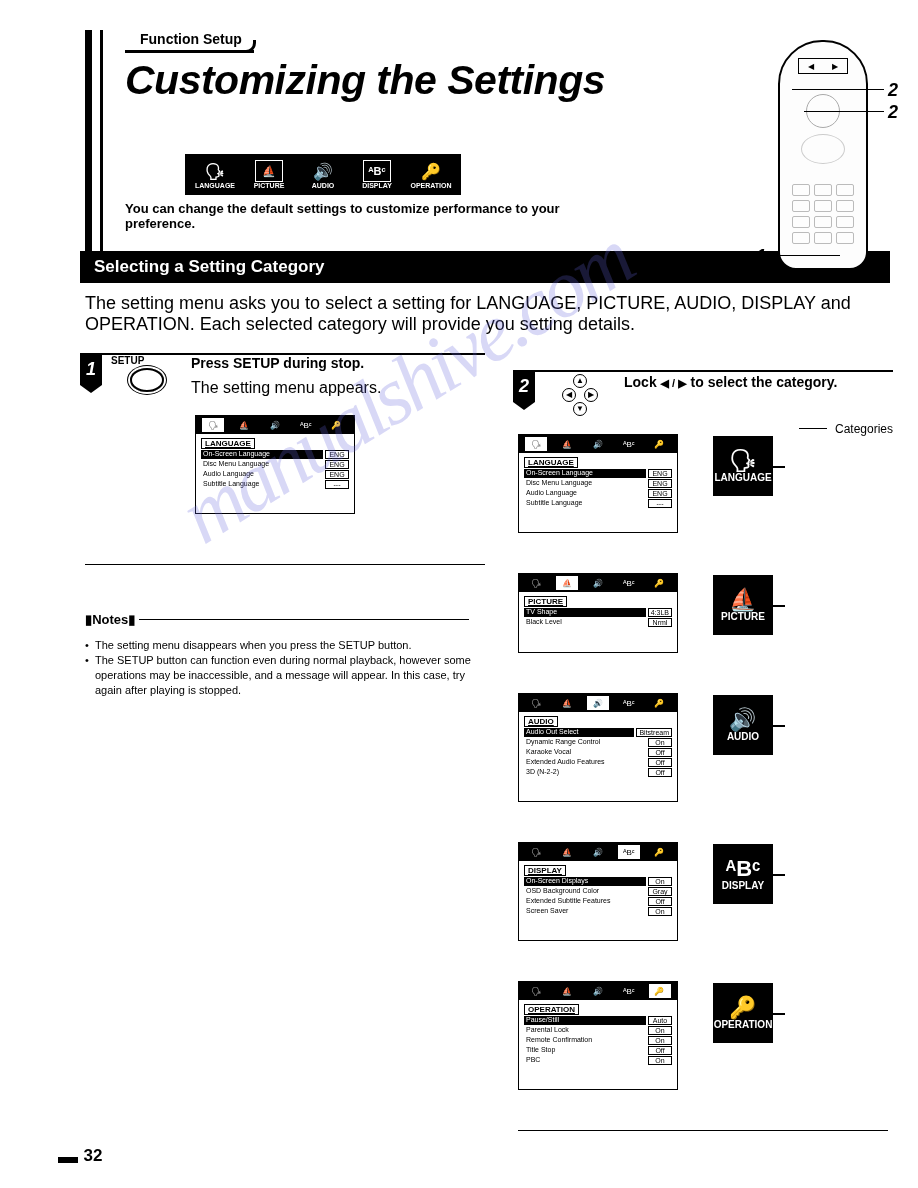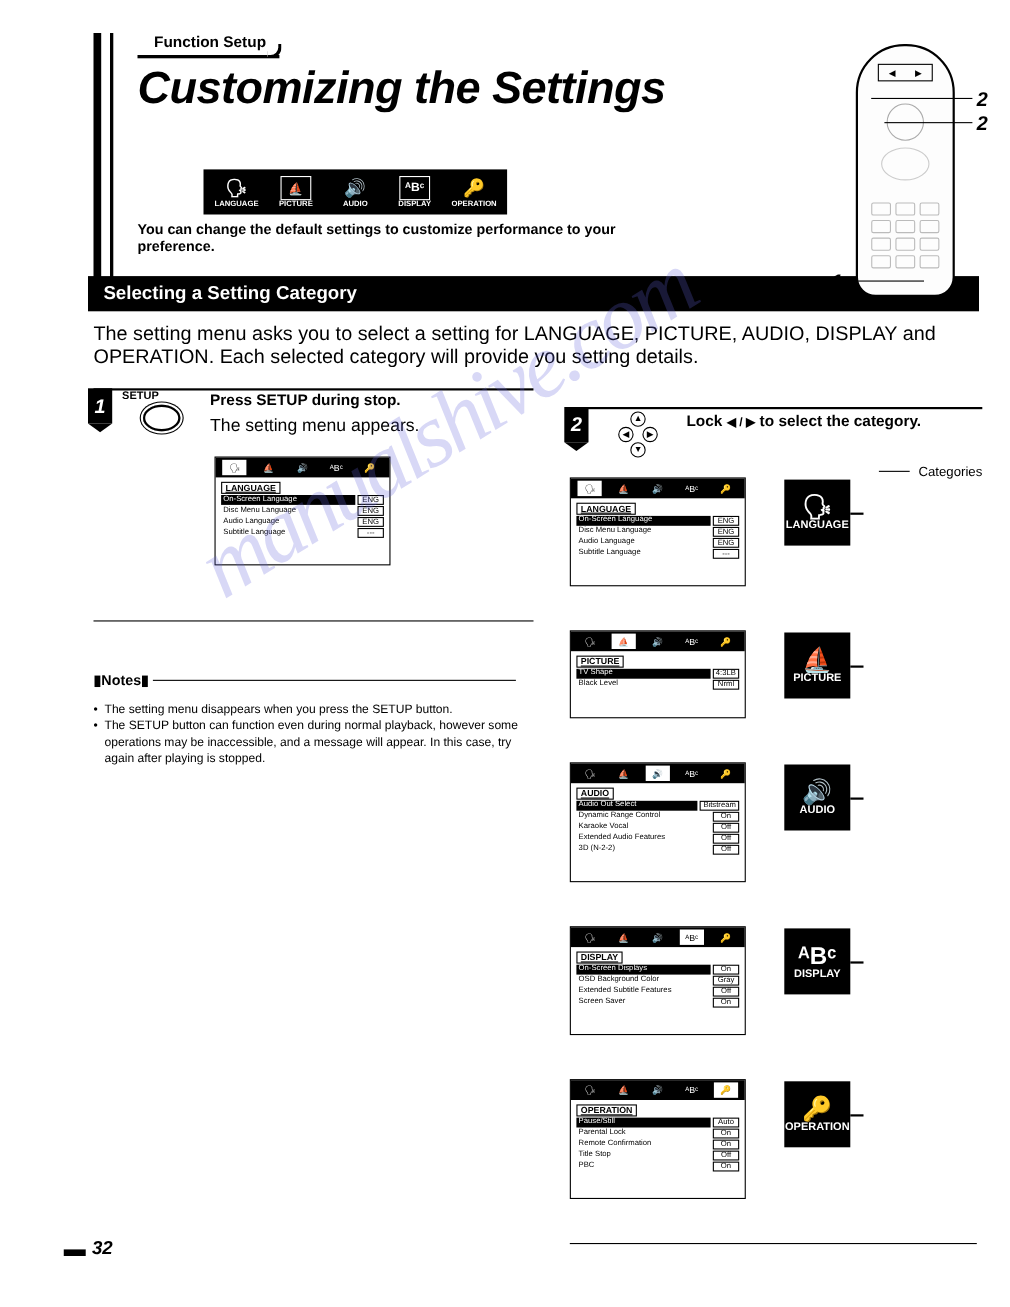--- a/index.html
+++ b/index.html
@@ -77,21 +77,21 @@
   .rc-step-hdr { position: relative; border-top: 2px solid #000; padding-top: 2px; display:flex; }
   .rc-text { margin-left: 110px; }
   .cat-label { position: absolute; top: 50px; right: 0; font-size: 12px; }
   .cat-line { position: absolute; top: 56px; right: 66px; width: 28px; height: 1px; background: #000; }
   .cat-block { display: flex; align-items: flex-start; gap: 35px; margin-bottom: 40px; }
   .cat-block .screen { margin: 0; width: 160px; }
   .cat-icon-big { width: 60px; height: 60px; background: #000; color: #fff; display: flex; flex-direction: column; align-items: center; justify-content: center; font-size: 10px; font-weight: bold; margin-top: 2px; position: relative; }
   .cat-icon-big .sym { font-size: 22px; line-height: 1; }
   .cat-icon-big::after { content:""; position:absolute; right:-12px; top:30px; width:12px; height:2px; background:#000; }
   .bottom-rule { border-top: 1px solid #000; margin-top: 10px; width: 370px; }
-  .pagenum { position: absolute; bottom: 40px; left: 58px; font-weight: bold; font-style: italic; font-size: 17px; text-align: right; }
+  .pagenum { position: absolute; bottom: 20px; left: 58px; font-weight: bold; font-size: 17px; text-align: right; }
   .pagenum::before { content: "▬ "; font-style: normal; font-size: 20px; vertical-align: -2px; }
   .watermark { position: absolute; top: 340px; left: 150px; font-size: 82px; font-style: italic; color: rgba(100,100,220,0.25); transform: rotate(-32deg); pointer-events: none; font-family: cursive; letter-spacing: -4px; }
 </style>
 </head>
 <body>
 
 <div class="page">
   <div class="side-bars">
       <div class="b1"></div>
       <div class="b2"></div>

